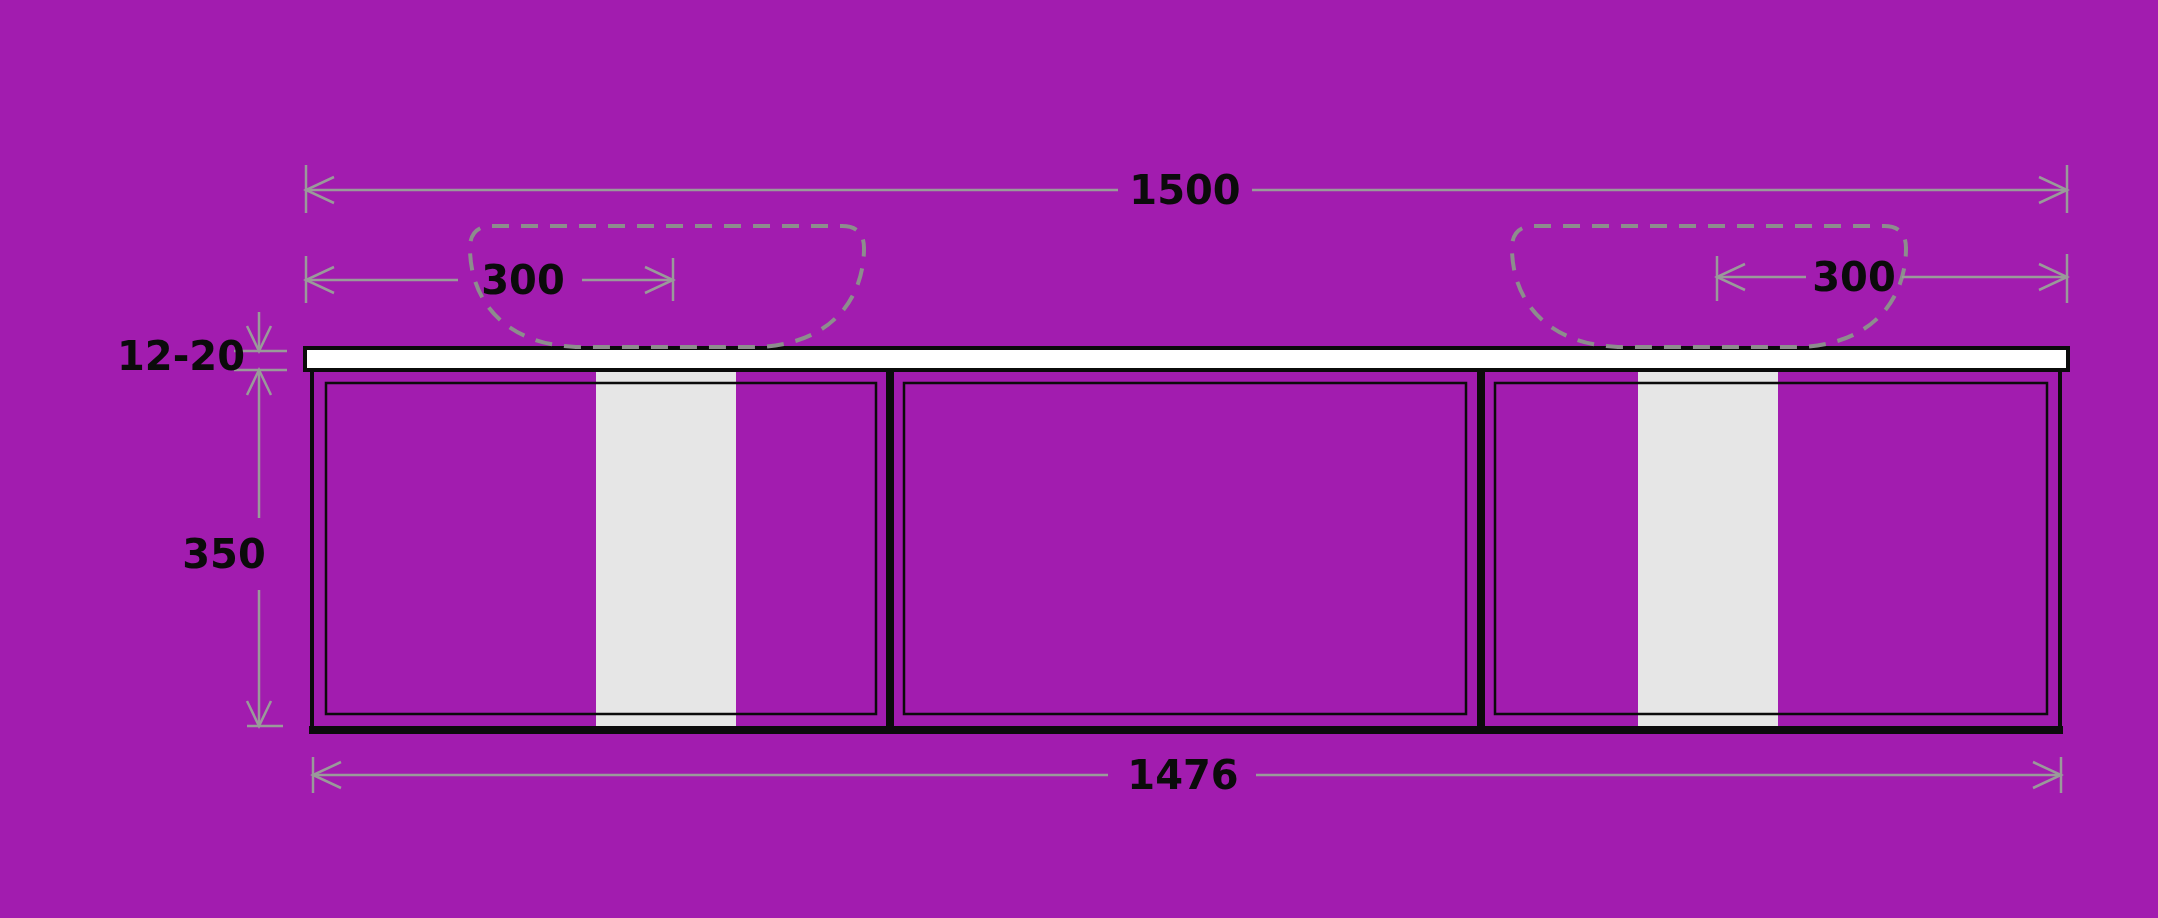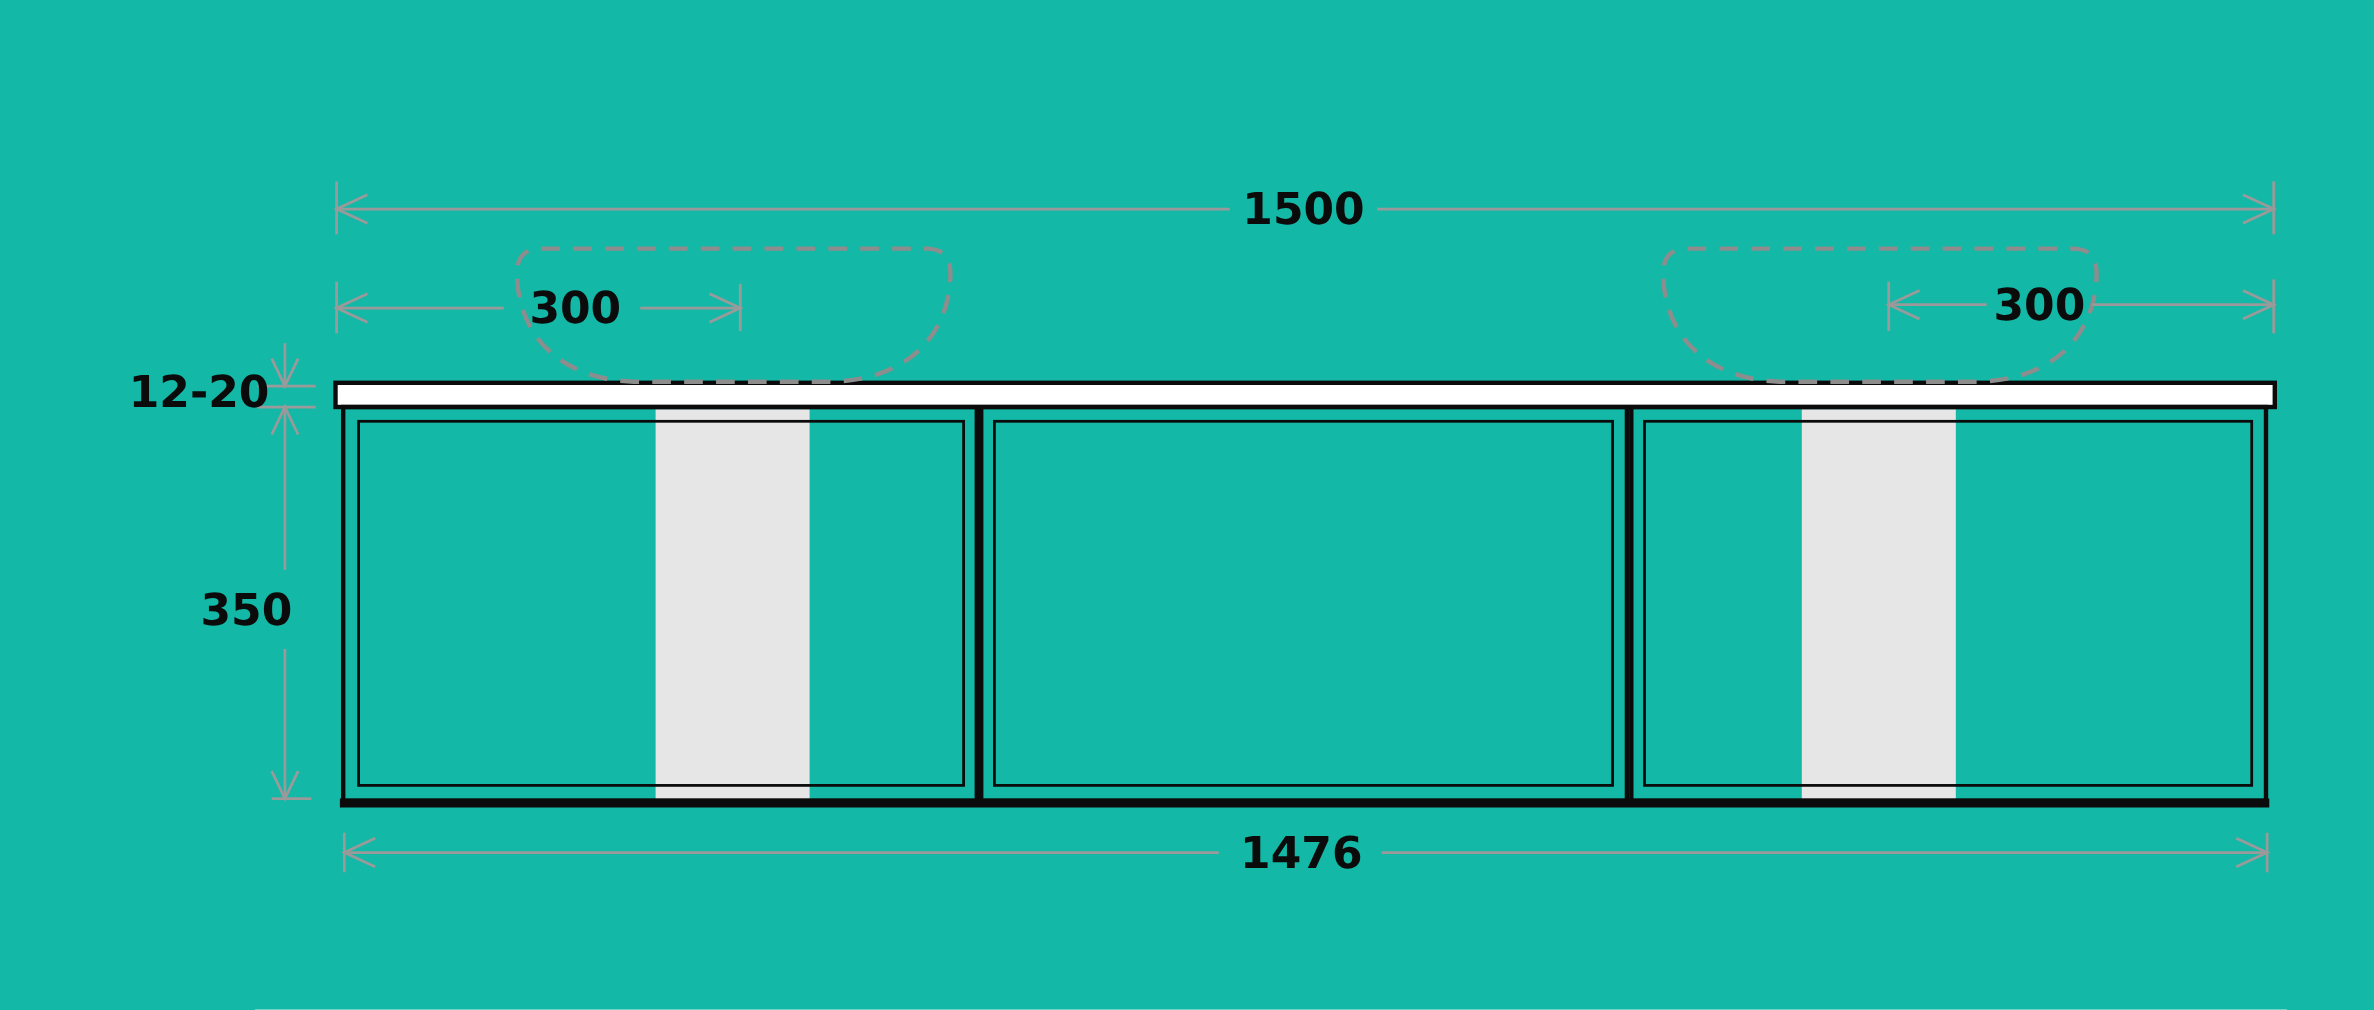--- a/index.html
+++ b/index.html
@@ -5,21 +5,21 @@
   html, body {
     margin: 0;
     padding: 0;
     background: #ffffff;
     font-family: "DejaVu Sans", "Liberation Sans", sans-serif;
   }
   .canvas {
     position: relative;
     width: 2158px;
     height: 918px;
-    background: #14b8a6;
+    background: #a21caf;
     overflow: hidden;
   }
   svg { display: block; }
 
   
   .black-line   { stroke: #0b0b0b; fill: none; }
   .w4  { stroke-width: 4; }
   .w25 { stroke-width: 2.5; }
   .thick-bottom { stroke: #0b0b0b; stroke-width: 8; fill: none; }
   .counter-fill { fill: #ffffff; }

